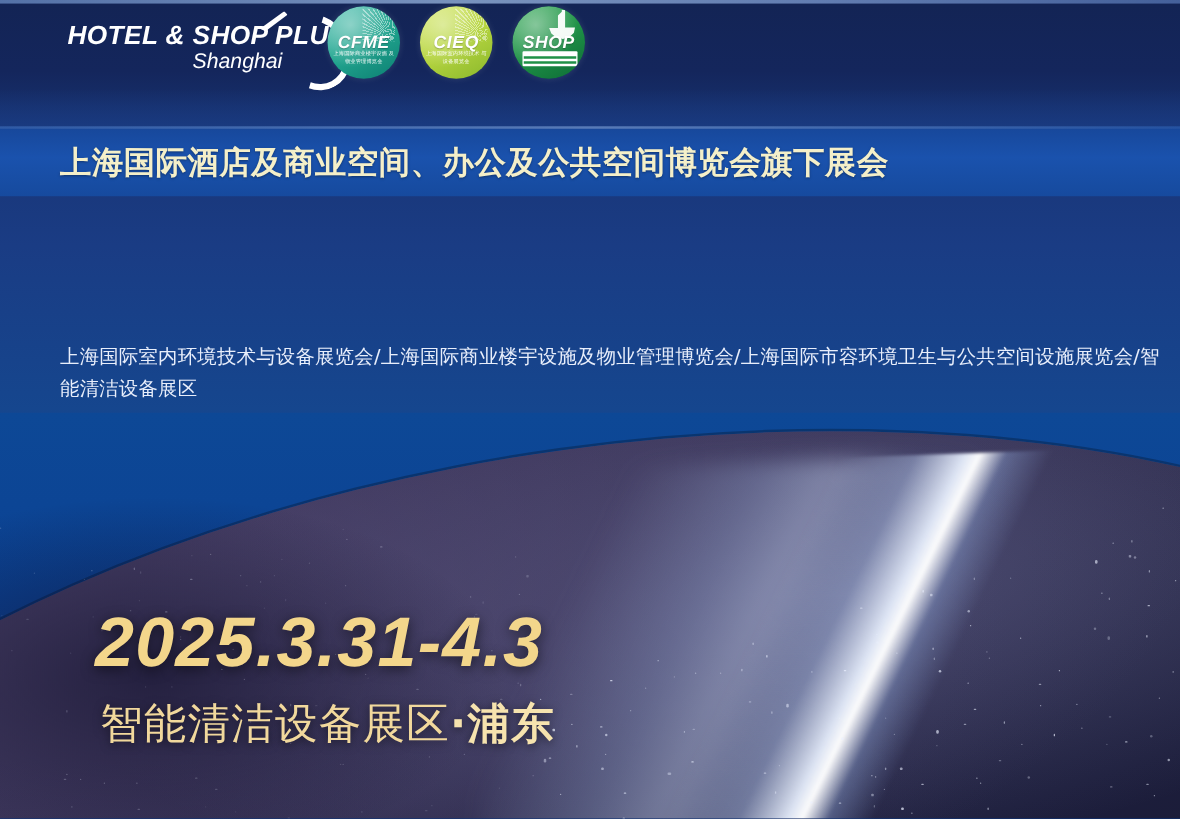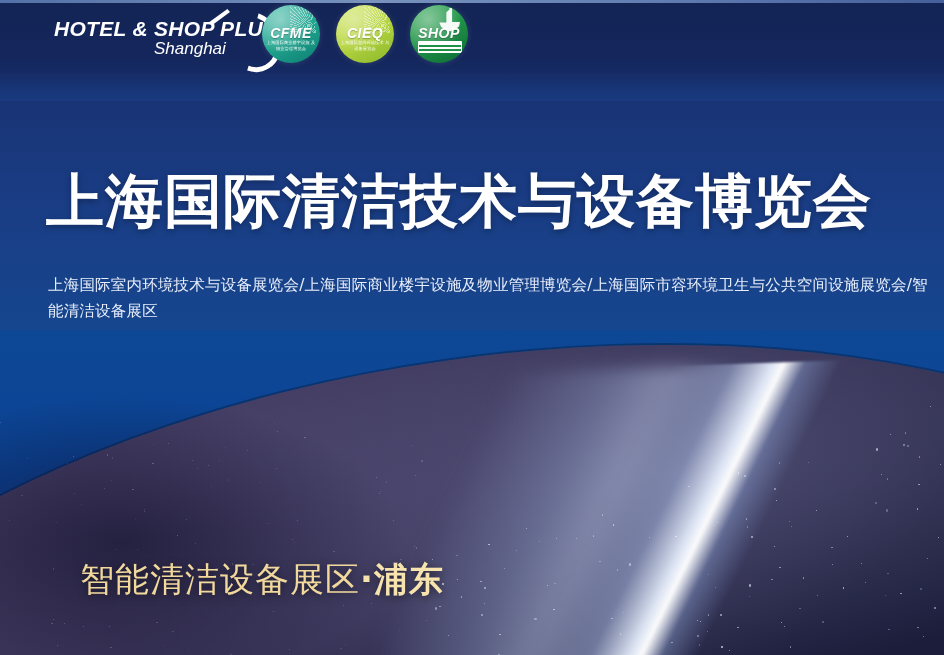--- a/index.html
+++ b/index.html
@@ -256,22 +256,24 @@
       <div class="badge ices">
         <div class="mark"></div>
         <div class="sheen"></div>
         <div class="abbr">SHOP</div>
         <div class="bars"></div>
       </div>
 
     </div>
   </div>
 
-
-  <div class="main-title">上海国际清洁技术与设备博览会</div>
+  <div class="band">
+    <div class="band-text">上海国际酒店及商业空间、办公及公共空间博览会旗下展会</div>
+  </div>
+
 
   <div class="concurrent">
     <div class="concurrent-list">上海国际室内环境技术与设备展览会/上海国际商业楼宇设施及物业管理博览会/上海国际市容环境卫生与公共空间设施展览会/智能清洁设备展区</div>
   </div>
 
   <div class="scene">
     <div class="sky"></div>
     <div class="planet"></div>
     <div class="haze"></div>
     <div class="limb"></div>
@@ -475,19 +477,20 @@
         <i style="left: 191.6px; top: 129.7px; width: 1.3px; height: 1.3px; opacity: 0.26;"></i>
         <i style="left: 342.9px; top: 274.6px; width: 1.3px; height: 1.3px; opacity: 0.27;"></i>
         <i style="left: 274.1px; top: 93.2px; width: 1.3px; height: 1.3px; opacity: 0.14;"></i>
         <i style="left: 421.3px; top: 130.4px; width: 1.3px; height: 1.3px; opacity: 0.22;"></i>
         <i style="left: 210.9px; top: 155.7px; width: 1.3px; height: 1.3px; opacity: 0.14;"></i>
         <i style="left: 8.9px; top: 189.8px; width: 1.3px; height: 1.3px; opacity: 0.19;"></i>
         <i style="left: 163.8px; top: 314.6px; width: 1.3px; height: 1.3px; opacity: 0.12;"></i>
       </div>
   </div>
 
+  <div class="date">2025.3.31-4.3</div>
 
   <div class="venue">
     <span>智能清洁设备展区</span><span class="dot">·</span><b>浦东</b>
   </div>
 
 
 </div>
 
 </body></html>

